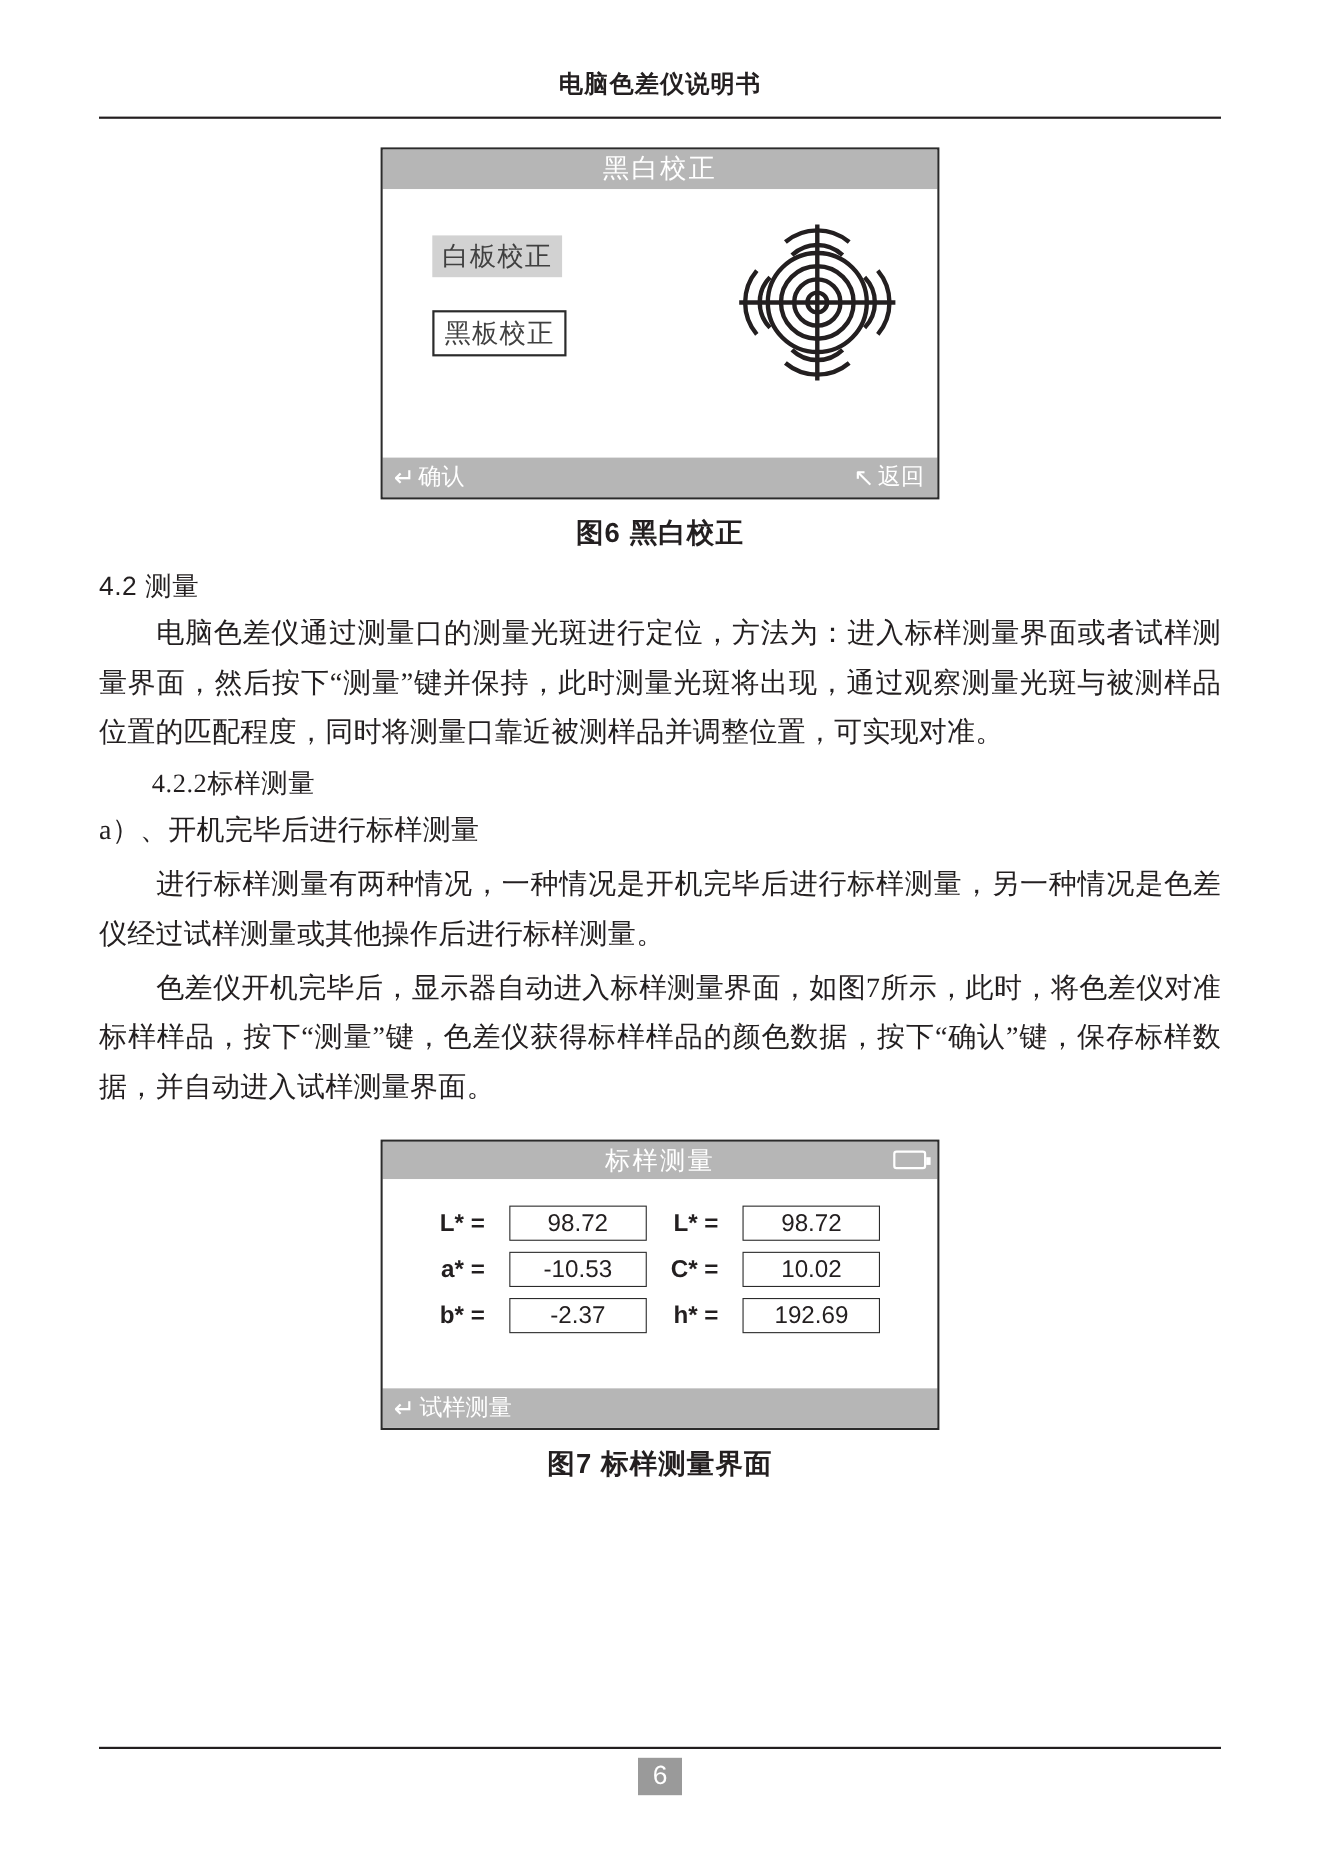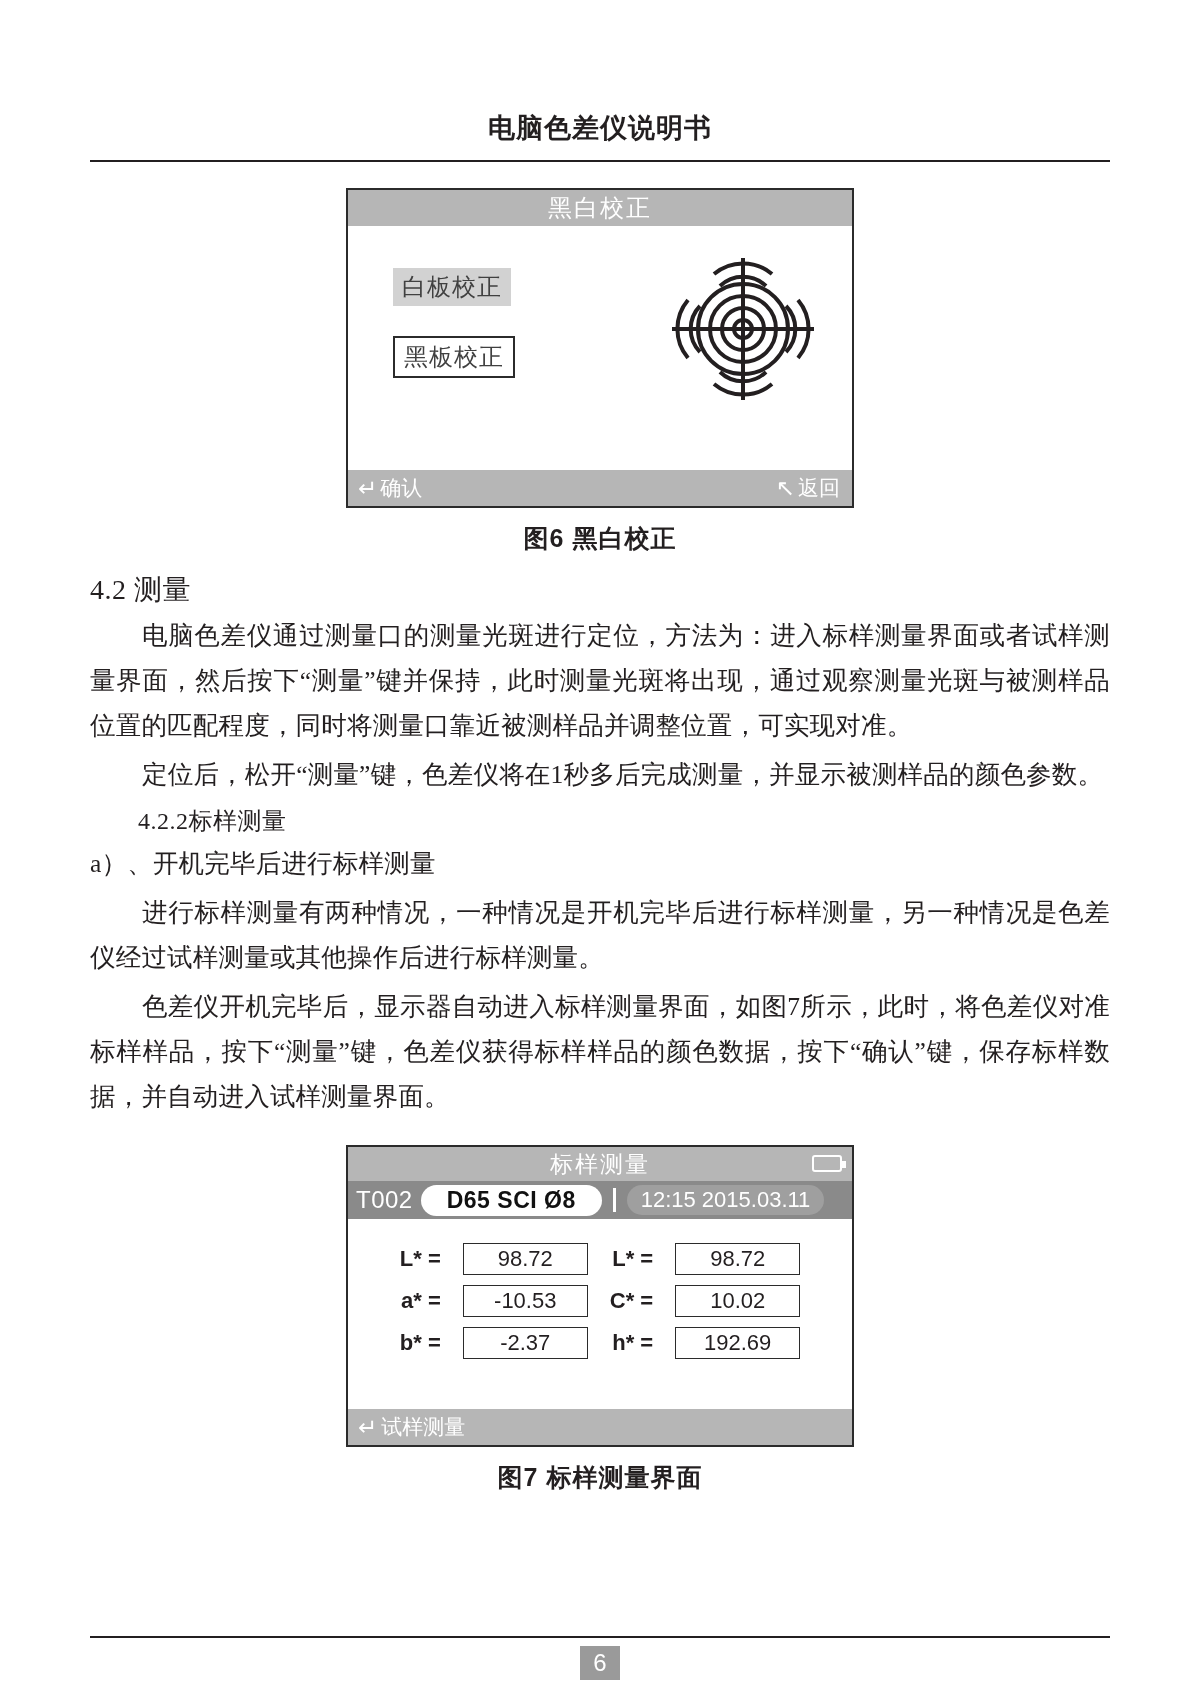--- a/index.html
+++ b/index.html
@@ -18,26 +18,25 @@
     position: relative;
     width: 1200px;
     height: 1702px;
     padding: 0 90px;
   }
 
   
   .page-header {
     padding-top: 62px;
     text-align: center;
-    font-size: 27px;
+    font-size: 22px;
     letter-spacing: 1px;
     font-family: "Liberation Sans", "DejaVu Sans", sans-serif;
     font-weight: 600;
     color: #231f20;
-    margin-top: 48px;
   }
   .header-rule {
     margin-top: 14px;
     border-bottom: 2px solid #231f20;
     width: 100%;
   }
 
   
   .figure-block { margin-top: 26px; }
 
@@ -113,22 +112,22 @@
     text-align: center;
     font-size: 25px;
     font-family: "Liberation Sans", "DejaVu Sans", sans-serif;
     font-weight: 600;
     margin-top: 14px;
     letter-spacing: 1px;
   }
 
   
   .sec-heading {
-    font-size: 28px;
-    font-family: Liberation Serif, serif;
+    font-size: 24px;
+    font-family: Liberation Sans, sans-serif;
     margin-top: 16px;
     letter-spacing: 0.5px;
   }
   .sub-heading {
     font-size: 24px;
     font-family: "Liberation Serif", "DejaVu Serif", serif;
     margin-top: 8px;
     padding-left: 48px;
     letter-spacing: 0.5px;
   }
@@ -313,44 +312,37 @@
     </div>
 
     <div class="fig-caption">图6 黑白校正</div>
   </div>
 
   <div class="sec-heading">4.2 测量</div>
 
 
   <p class="body indent">电脑色差仪通过测量口的测量光斑进行定位，方法为：进入标样测量界面或者试样测量界面，然后按下“测量”键并保持，此时测量光斑将出现，通过观察测量光斑与被测样品位置的匹配程度，同时将测量口靠近被测样品并调整位置，可实现对准。</p>
 
-  <p class="body indent">定位后，松开“测量”键，色差仪将在1秒多后完成测量，并显示被测样品的颜色参数。</p>
 
   <div class="sub-heading">4.2.2标样测量</div>
 
   <p class="body">a）、开机完毕后进行标样测量</p>
 
   <p class="body indent">进行标样测量有两种情况，一种情况是开机完毕后进行标样测量，另一种情况是色差仪经过试样测量或其他操作后进行标样测量。</p>
 
   <p class="body indent">色差仪开机完毕后，显示器自动进入标样测量界面，如图7所示，此时，将色差仪对准标样样品，按下“测量”键，色差仪获得标样样品的颜色数据，按下“确认”键，保存标样数据，并自动进入试样测量界面。</p>
 
   <div class="figure-block">
     <div class="device2">
 
       <div class="device2-title">
         <span>标样测量</span>
         <span class="battery"></span>
       </div>
 
-      <div class="status-bar">
-        <span class="sample-id">T002</span>
-        <span class="pill-white">D65 SCI Ø8</span>
-        <span class="divider-bar"></span>
-        <span class="pill-grey">12:15 2015.03.11</span>
-      </div>
 
       <div class="device2-body">
         <div class="val-grid">
 
           <span class="val-label">L* =</span>
           <span class="val-box">98.72</span>
           <span class="val-label">L* =</span>
           <span class="val-box">98.72</span>
 
           <span class="val-label">a* =</span>

